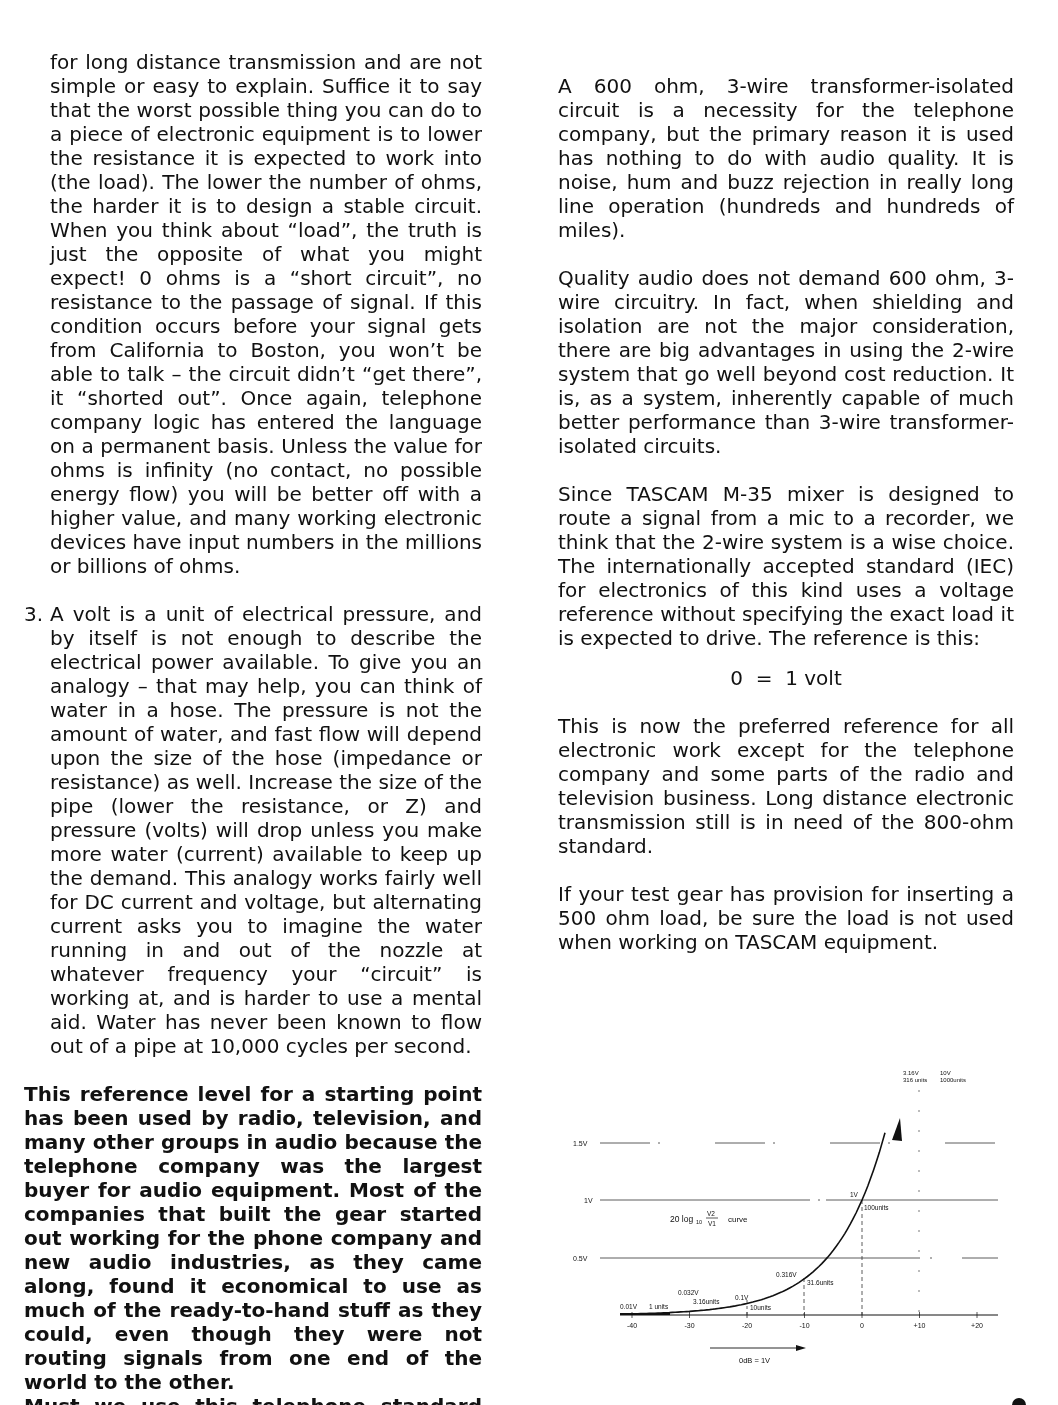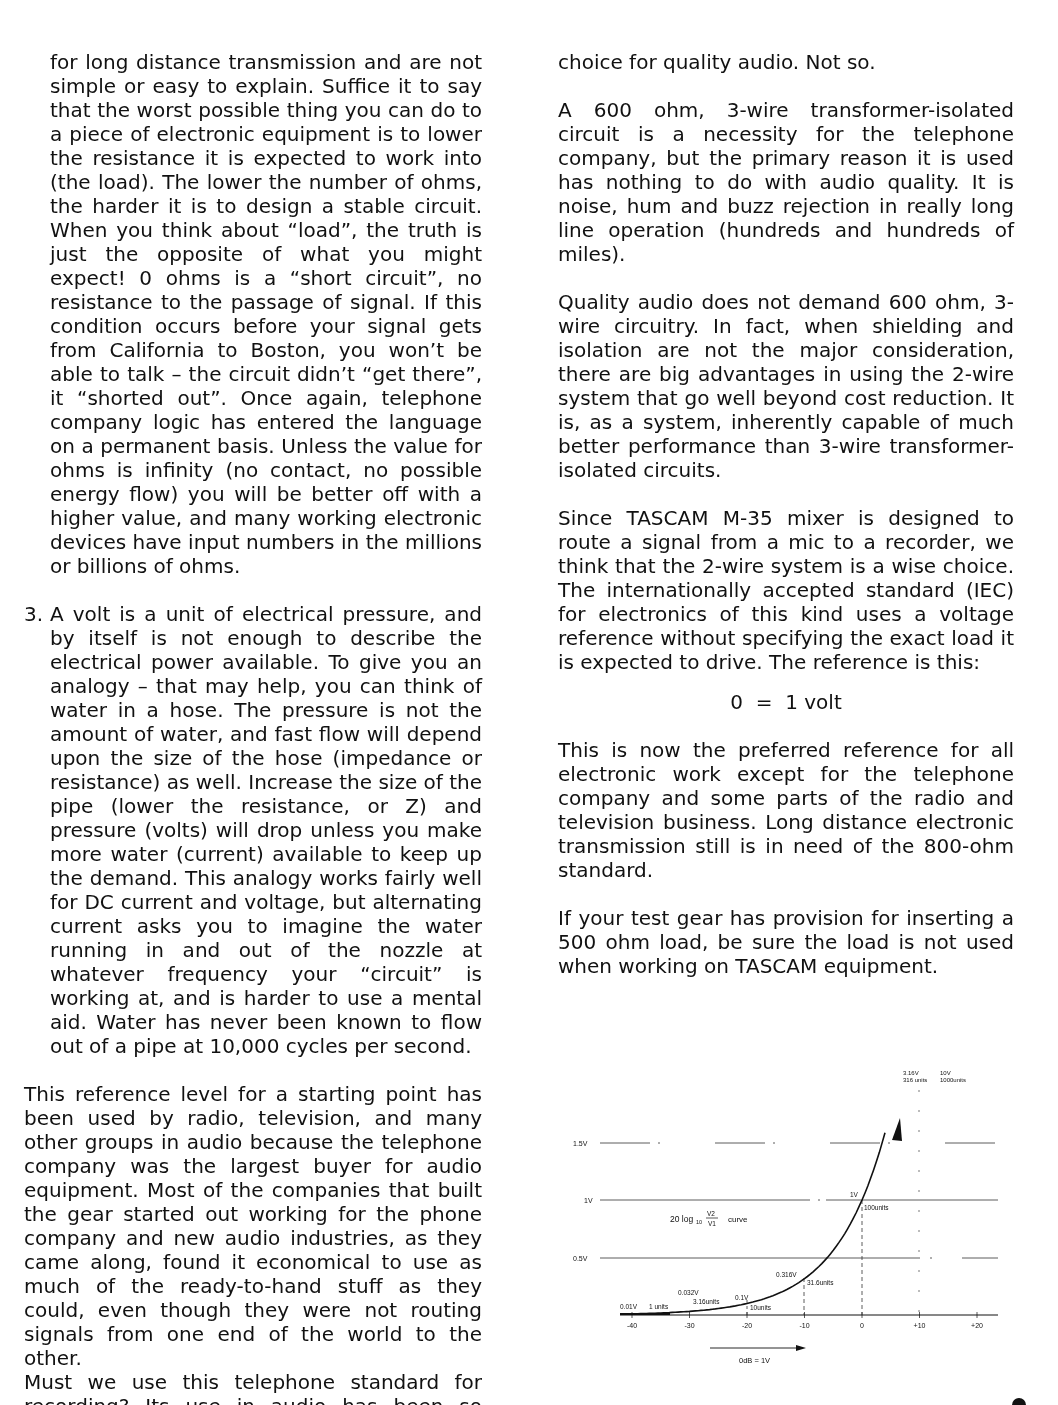--- a/index.html
+++ b/index.html
@@ -5,21 +5,21 @@
   html, body { margin: 0; padding: 0; background: #ffffff; }
   body { width: 1058px; height: 1405px; position: relative; overflow: hidden;
          font-family: "DejaVu Sans", sans-serif; color: #111; }
   .col { position: absolute; top: 50px; font-size: 20px; line-height: 24px; }
   .col-left { left: 50px; width: 432px; }
   .col-right { left: 558px; width: 456px; }
   p { margin: 0; text-align: justify; }
   .gap { margin-top: 24px; }
   .item { position: relative; padding-left: 0; margin-top: 24px; }
   .item-num { position: absolute; left: -26px; top: 0; }
-  .out { margin-left: -26px; }
+  .out { margin-left: -26px; font-weight: bold; }
   .ref-eq { text-align: center; margin-top: 16px; margin-bottom: 24px; }
   .diagram { position: absolute; left: 570px; top: 1060px; width: 440px; height: 330px; }
   .diagram svg { width: 440px; height: 330px; }
   .diagram text { font-family: "Liberation Sans", sans-serif; fill: #111; }
   .page-mark { position: absolute; left: 1012px; top: 1398px; width: 14px; height: 10px;
                background: #111; border-radius: 7px 7px 0 0; }
 </style>
 </head>
 <body>
 
@@ -27,21 +27,20 @@
   <p>for long distance transmission and are not simple or easy to explain. Suffice it to say that the worst possible thing you can do to a piece of electronic equipment is to lower the resistance it is expected to work into (the load). The lower the number of ohms, the harder it is to design a stable circuit. When you think about “load”, the truth is just the opposite of what you might expect! 0 ohms is a “short circuit”, no resistance to the passage of signal. If this condition occurs before your signal gets from California to Boston, you won’t be able to talk – the circuit didn’t “get there”, it “shorted out”. Once again, telephone company logic has entered the language on a permanent basis. Unless the value for ohms is infinity (no contact, no possible energy flow) you will be better off with a higher value, and many working electronic devices have input numbers in the millions or billions of ohms.</p>
   <div class="item" style="margin-top:24px;">
     <span class="item-num">3.</span>
     <p>A volt is a unit of electrical pressure, and by itself is not enough to describe the electrical power available. To give you an analogy – that may help, you can think of water in a hose. The pressure is not the amount of water, and fast flow will depend upon the size of the hose (impedance or resistance) as well. Increase the size of the pipe (lower the resistance, or Z) and pressure (volts) will drop unless you make more water (current) available to keep up the demand. This analogy works fairly well for DC current and voltage, but alternating current asks you to imagine the water running in and out of the nozzle at whatever frequency your “circuit” is working at, and is harder to use a mental aid. Water has never been known to flow out of a pipe at 10,000 cycles per second.</p>
   </div>
   <p class="out" style="margin-top:24px;">This reference level for a starting point has been used by radio, television, and many other groups in audio because the telephone company was the largest buyer for audio equipment. Most of the companies that built the gear started out working for the phone company and new audio industries, as they came along, found it economical to use as much of the ready-to-hand stuff as they could, even though they were not routing signals from one end of the world to the other.</p>
   <p class="out" style="">Must we use this telephone standard for recording? Its use in audio has been so widespread that many people have assumed that it was the only</p>
 </div>
 
 <div class="col col-right">
-  <p>choice for quality audio. Not so.</p>
   <p class="gap">A 600 ohm, 3-wire transformer-isolated circuit is a necessity for the telephone company, but the primary reason it is used has nothing to do with audio quality. It is noise, hum and buzz rejection in really long line operation (hundreds and hundreds of miles).</p>
   <p class="gap">Quality audio does not demand 600 ohm, 3-wire circuitry. In fact, when shielding and isolation are not the major consideration, there are big advantages in using the 2-wire system that go well beyond cost reduction. It is, as a system, inherently capable of much better performance than 3-wire transformer-isolated circuits.</p>
   <p class="gap">Since TASCAM M-35 mixer is designed to route a signal from a mic to a recorder, we think that the 2-wire system is a wise choice. The internationally accepted standard (IEC) for electronics of this kind uses a voltage reference without specifying the exact load it is expected to drive. The reference is this:</p>
   <p class="ref-eq" style="white-space:pre;">0  =  1 volt</p>
   <p class="gap" style="margin-top:20px;">This is now the preferred reference for all electronic work except for the telephone company and some parts of the radio and television business. Long distance electronic transmission still is in need of the 800-ohm standard.</p>
   <p class="gap">If your test gear has provision for inserting a 500 ohm load, be sure the load is not used when working on TASCAM equipment.</p>
 </div>
 
 <div class="diagram">
   <svg id="diag" viewBox="0 0 440 330" xmlns="http://www.w3.org/2000/svg">

